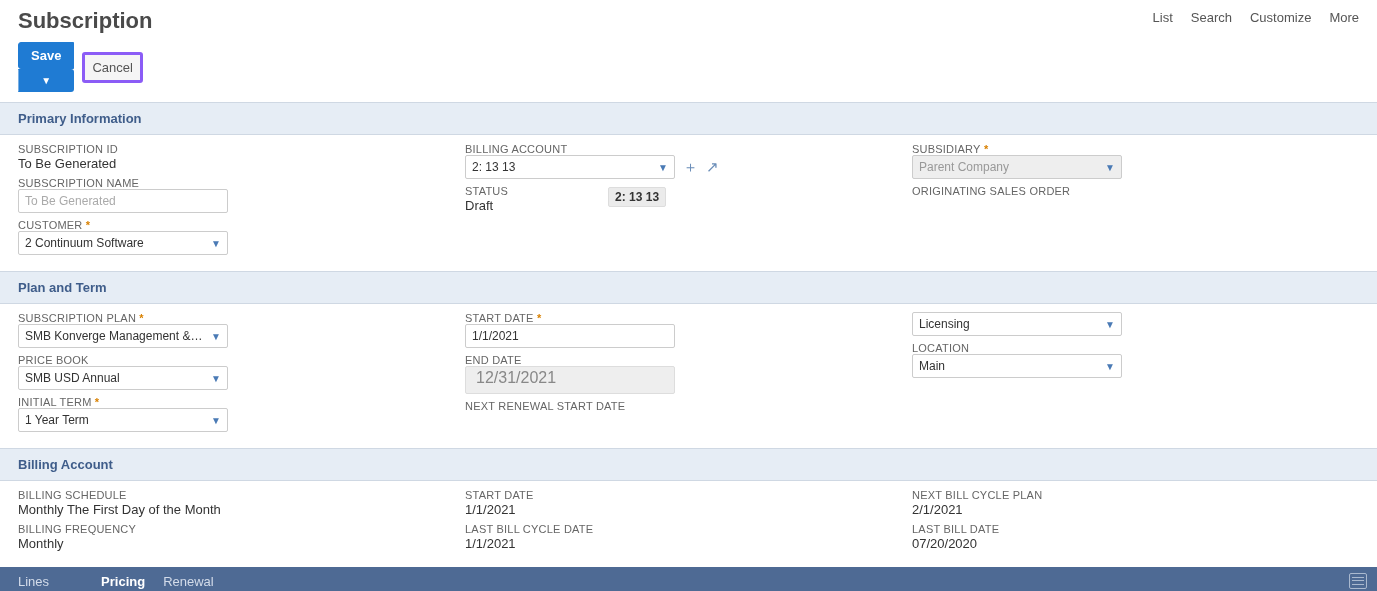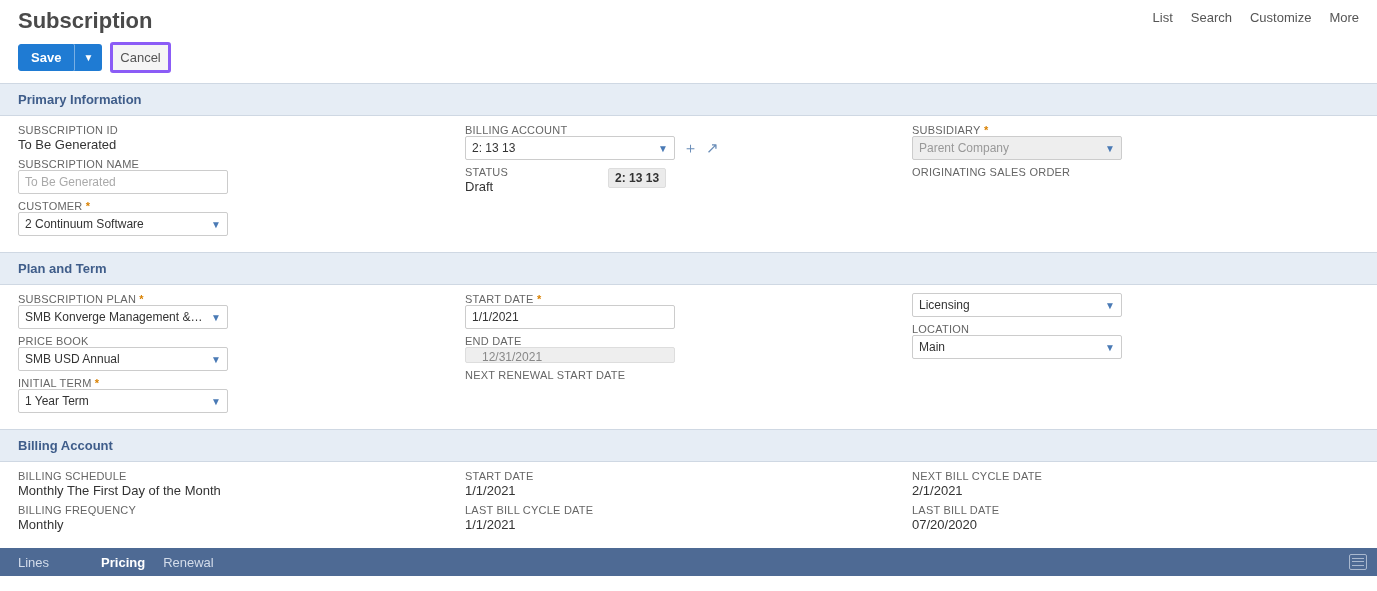--- a/index.html
+++ b/index.html
@@ -39,20 +39,21 @@
     font-size: 13px;
     padding: 5px 7px;
     border-radius: 3px;
     cursor: pointer;
     border: 3px solid #8b5cf6;
     background: #f5f5f5;
     color: #555;
   }
   .btn-primary-group {
     display: flex;
+    flex-direction: column;
   }
   .btn-primary {
     background: #1f7bd3;
     border: 1px solid #1f7bd3;
     color: #fff;
     font-weight: 600;
     border-radius: 3px 0 0 3px;
     padding: 5px 12px;
     font-size: 13px;
     cursor: pointer;
@@ -123,26 +124,26 @@
     justify-content: space-between;
     cursor: pointer;
   }
   .select.disabled { background: #eee; color: #999; cursor: default; }
   .select .caret {
     color: #4a7ab5;
     font-size: 10px;
   }
   .readonly-input {
     width: 210px;
-    height: 16px;
+    height: 28px;
     border: 1px solid #ddd;
     background: #eee;
     border-radius: 2px;
-    padding: 2px 16px;
-    font-size: 12px;
+    padding: 2px 10px;
+    font-size: 16px;
     color: #888;
   }
   .inline-row {
     display: flex;
     align-items: center;
     gap: 8px;
   }
   .icon-link {
     color: #6a8db8;
     font-size: 15px;
@@ -383,21 +384,21 @@
       <div class="field-label">START DATE</div>
       <div class="field-value">1/1/2021</div>
     </div>
     <div class="field">
       <div class="field-label">LAST BILL CYCLE DATE</div>
       <div class="field-value">1/1/2021</div>
     </div>
   </div>
   <div class="col">
     <div class="field">
-      <div class="field-label">NEXT BILL CYCLE DATE</div>
+      <div class="field-label">NEXT BILL CYCLE PLAN</div>
       <div class="field-value">2/1/2021</div>
     </div>
     <div class="field">
       <div class="field-label">LAST BILL DATE</div>
       <div class="field-value">07/20/2020</div>
     </div>
   </div>
 </div>
 
 <div class="tabs-bar">

